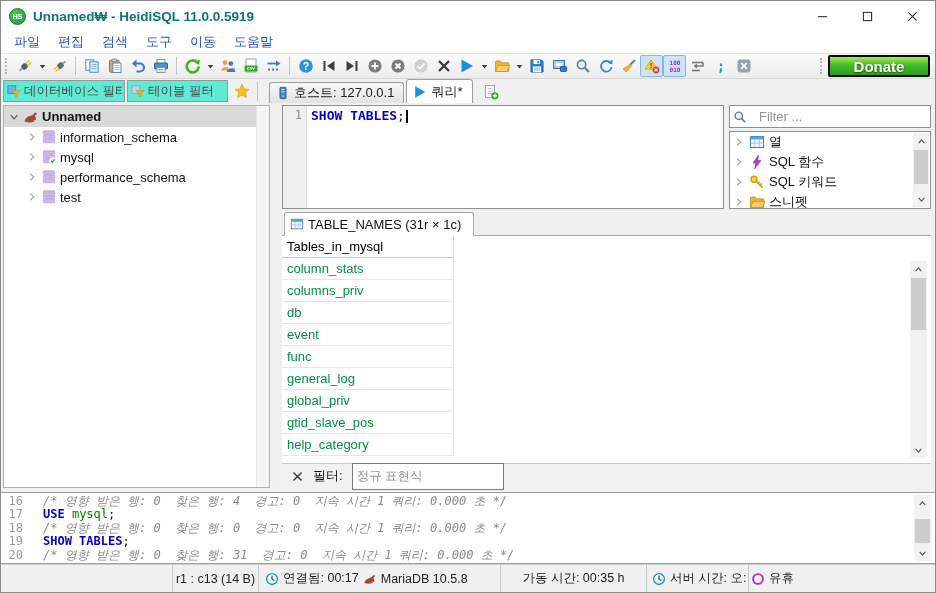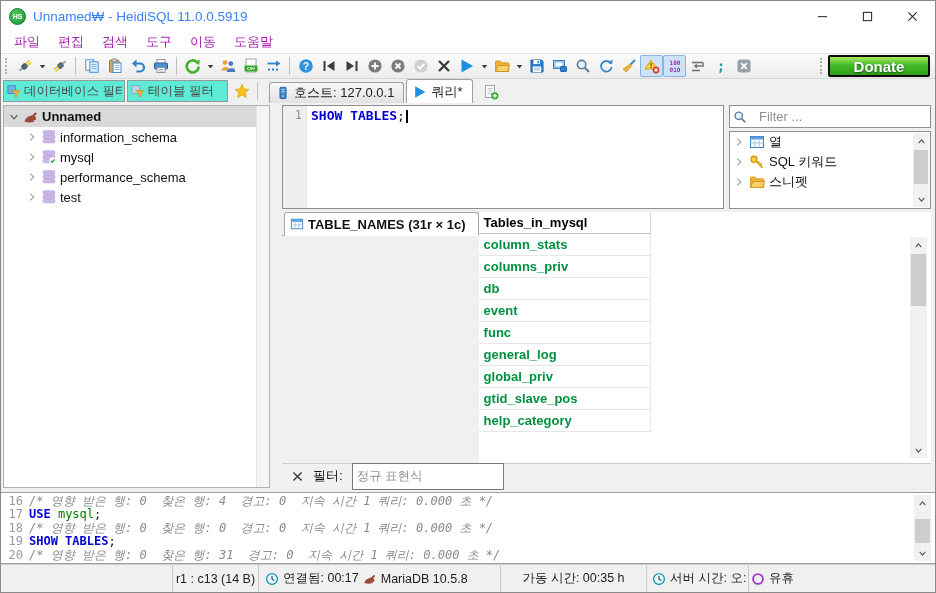--- a/index.html
+++ b/index.html
@@ -3,28 +3,28 @@
 <meta charset="utf-8">
 <style>
   * { box-sizing: border-box; margin: 0; padding: 0; }
   html,body { background:#cfcfcf; }
   body { font-family: "Liberation Sans", "DejaVu Sans", sans-serif; font-size: 13px; color:#111; }
   .window { width:936px; height:593px; background:#f0f0f0; border:1px solid #8a8a8a; display:flex; flex-direction:column; overflow:hidden; position:relative; }
 
   
   .titlebar { height:30px; background:#fff; display:flex; align-items:center; padding-left:8px; flex:none; }
   .app-icon { width:17px; height:17px; border-radius:50%; background:radial-gradient(circle at 35% 30%, #4cc95e, #1f9338); border:1px solid #187a2c; color:#fff; font-size:7px; font-weight:bold; display:flex; align-items:center; justify-content:center; flex:none; }
-  .title-text { margin-left:7px; font-size:13.5px; color:#3b82f6; }
+  .title-text { margin-left:7px; font-size:13.5px; color:#0f766e;font-weight:bold; }
   .win-controls { margin-left:auto; display:flex; height:100%; }
   .win-btn { width:45px; height:100%; display:flex; align-items:center; justify-content:center; }
   .win-btn .ico { width:11px; height:11px; }
 
   
   .menubar { height:23px; background:#fff; display:flex; align-items:center; padding-left:4px; flex:none; border-bottom:1px solid #e6e6e6; }
-  .menu-item { padding:0 9px; line-height:22px; color:#a21caf; }
+  .menu-item { padding:0 9px; line-height:22px; color:#1d4ed8; }
 
   
   .toolbar { height:25px; flex:none; background:linear-gradient(#fbfbfb,#ececec); border-bottom:1px solid #d6d6d6; display:flex; align-items:center; padding:0 3px; }
   .tb-grip { width:4px; height:16px; border-left:2px dotted #b3b3b3; margin:0 4px 0 1px; }
   .tb-btn { width:23px; height:22px; display:flex; align-items:center; justify-content:center; border:1px solid transparent; border-radius:2px; flex:none; }
   .tb-btn.pressed { background:#cde4f8; border-color:#8ab4de; }
   .tb-dd { width:12px; height:22px; display:flex; align-items:center; justify-content:center; flex:none; }
   .tb-dd .ico { width:9px; height:9px; }
   .tb-sep { width:1px; height:18px; background:#c3c3c3; margin:0 4px; flex:none; }
   .donate-wrap { margin-left:auto; display:flex; align-items:center; }
@@ -60,21 +60,21 @@
   .code-area { flex:1; padding:2px 0 0 4px; white-space:pre; }
   .cursor { display:inline-block; width:2px; height:13px; background:#000; vertical-align:text-bottom; margin-left:1px; }
   .helper-panel { width:202px; flex:none; display:flex; flex-direction:column; gap:3px; }
   .helper-filter { height:23px; background:#fff; border:1px solid #8f8f8f; display:flex; align-items:center; gap:12px; padding:0 3px; flex:none; }
   .helper-filter input { border:none; outline:none; width:100%; font-size:13px; font-family:inherit; }
   .helper-filter input::placeholder { color:#8f8f8f; }
   .helper-list { flex:1; background:#fff; border:1px solid #8f8f8f; position:relative; overflow:hidden; }
   .helper-row { height:20px; display:flex; align-items:center; gap:4px; padding-left:3px; white-space:nowrap; }
 
   
-  .results { flex:1; display:flex; flex-direction:row; min-height:0;font-weight:bold; }
+  .results { flex:1; display:flex; flex-direction:column; min-height:0; }
   .res-tabrow { height:24px; flex:none; display:flex; align-items:flex-end; border-bottom:1px solid #a8a8a8; padding-left:2px; }
   .res-tab { height:24px; margin-bottom:-1px; background:#fff; border:1px solid #a8a8a8; border-bottom:1px solid #fff; border-radius:3px 3px 0 0; display:flex; align-items:center; gap:4px; padding:0 12px 0 5px; z-index:2; }
   .grid { flex:1; background:#fff; position:relative; overflow:hidden; }
   .grid-header { width:172px; height:22px; line-height:21px; padding-left:5px; border-bottom:1px solid #c6c6c6; border-right:1px solid #d8d8d8; color:#000; }
   .grid-row { width:172px; height:22px; line-height:21px; padding-left:5px; color:#009140; border-bottom:1px solid #e6e6e6; border-right:1px solid #e6e6e6; }
 
   
   .sb { position:absolute; width:17px; background:#f1f1f1; display:flex; flex-direction:column; justify-content:space-between; }
   .sb .sb-arr { height:16px; display:flex; align-items:center; justify-content:center; }
   .sb .sb-arr .ico { width:9px; height:9px; }
@@ -87,21 +87,21 @@
   .sb-log .thumb { bottom:18px; height:24px; }
 
   
   .resfilter { height:25px; flex:none; background:#f1f1f1; border-top:1px solid #cccccc; display:flex; align-items:center; padding-left:9px; gap:9px; }
   .resfilter .ico { width:13px; height:13px; }
   .resfilter input { width:152px; height:27px; border:1px solid #7a7a7a; padding:0 4px; font-size:12.5px; font-family:inherit; outline:none; }
   .resfilter input::placeholder { color:#8f8f8f; }
 
   
   .log { height:72px; flex:none; background:#fff; border-top:1px solid #9f9f9f; border-bottom:1px solid #9f9f9f; font-family:"DejaVu Sans Mono","Liberation Mono",monospace; font-size:12px; padding-top:2px; position:relative; overflow:hidden; }
-  .log-line { display:flex; line-height:13.4px; white-space:pre; }
+  .log-line { display:flex; line-height:13.4px; white-space:pre;gap:14px; }
   .lnum { width:28px; text-align:right; padding-right:6px; color:#9a9a9a; flex:none; }
   .c-kw { color:#0000d4; font-weight:bold; }
   .c-ident { color:#008000; }
   .c-comment { color:#8a8a8a; font-style:italic; }
 
   
   .statusbar { height:28px; flex:none; background:#f0f0f0; border-top:1px solid #cfcfcf; display:flex; align-items:stretch; font-size:12.5px; color:#222; overflow:hidden;text-align:right; }
   .seg { display:flex; align-items:center; gap:4px; border-right:1px solid #c9c9c9; overflow:hidden; white-space:nowrap; flex:none; }
   .seg:nth-child(1) { width:172px; }
   .seg:nth-child(2) { width:86px; justify-content:center; }
@@ -640,20 +640,33 @@
                   <span class="helper-label">열</span>
                 </div>
                 <div class="helper-row">
                   <span class="ico s12">
                     <svg viewBox="0 0 16 16">
                       <path d="M5.5 3.5L10.5 8 5.5 12.5" fill="none" stroke="#a0a0a0" stroke-width="1.5"></path>
                     </svg>
                   </span>
                   <span class="ico">
                     <svg viewBox="0 0 16 16">
+                      <path d="M9.5 1L4 9h3L5.5 15 12 6.5H8.8Z" fill="#c32fc3" stroke="#8e1f8e" stroke-width="0.5"></path>
+                    </svg>
+                  </span>
+                  <span class="helper-label">SQL 함수</span>
+                </div>
+                <div class="helper-row">
+                  <span class="ico s12">
+                    <svg viewBox="0 0 16 16">
+                      <path d="M5.5 3.5L10.5 8 5.5 12.5" fill="none" stroke="#a0a0a0" stroke-width="1.5"></path>
+                    </svg>
+                  </span>
+                  <span class="ico">
+                    <svg viewBox="0 0 16 16">
                       <circle cx="5" cy="5.2" r="3" fill="#ffd34d" stroke="#d99b00" stroke-width="1.4"></circle>
                       <path d="M7.2 7.4l6.3 6.3M11 11.2l1.8-1.8M9 9.2l1.6-1.6" stroke="#d99b00" stroke-width="1.6" fill="none"></path>
                     </svg>
                   </span>
                   <span class="helper-label">SQL 키워드</span>
                 </div>
                 <div class="helper-row">
                   <span class="ico s12">
                     <svg viewBox="0 0 16 16">
                       <path d="M5.5 3.5L10.5 8 5.5 12.5" fill="none" stroke="#a0a0a0" stroke-width="1.5"></path>

